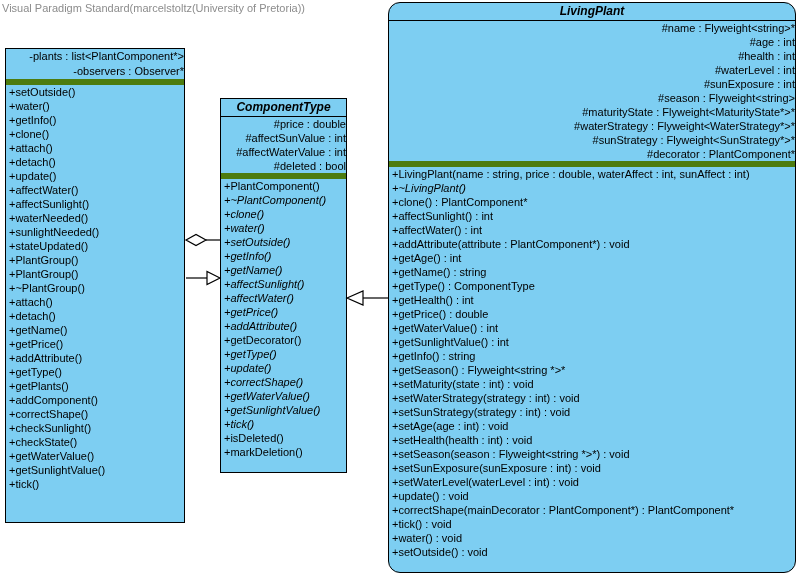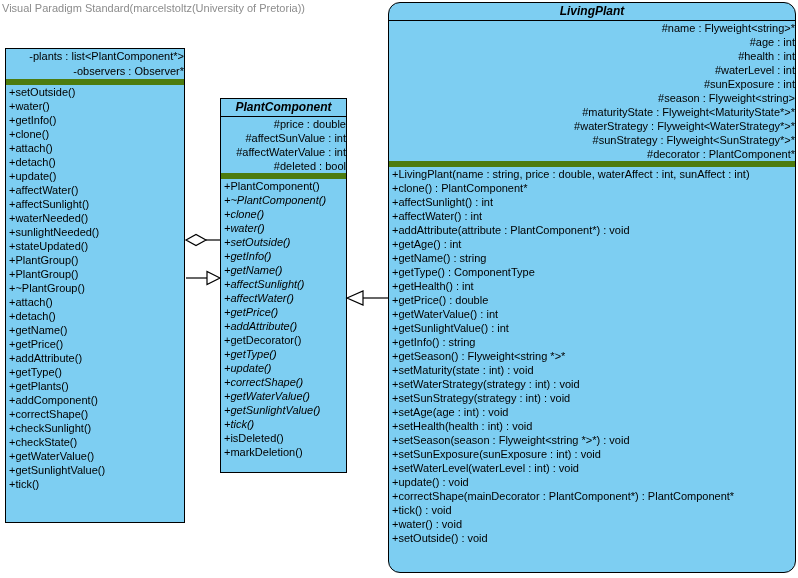--- a/index.html
+++ b/index.html
@@ -74,21 +74,21 @@
       <div class="row">+correctShape()</div>
       <div class="row">+checkSunlight()</div>
       <div class="row">+checkState()</div>
       <div class="row">+getWaterValue()</div>
       <div class="row">+getSunlightValue()</div>
       <div class="row">+tick()</div>
     </div>
 </div>
 
 <div class="uml-class" id="class-plantcomponent">
-  <div class="title abstract">PlantComponent</div>
+  <div class="title abstract">ComponentType</div>
   <div class="attrs">
       <div class="row">#price : double</div>
       <div class="row">#affectSunValue : int</div>
       <div class="row">#affectWaterValue : int</div>
       <div class="row">#deleted : bool</div>
     </div>
   <div class="methods">
       <div class="row">+PlantComponent()</div>
       <div class="row it">+~PlantComponent()</div>
       <div class="row it">+clone()</div>
@@ -121,20 +121,21 @@
       <div class="row">#waterLevel : int</div>
       <div class="row">#sunExposure : int</div>
       <div class="row">#season : Flyweight&lt;string&gt;</div>
       <div class="row">#maturityState : Flyweight&lt;MaturityState*&gt;*</div>
       <div class="row">#waterStrategy : Flyweight&lt;WaterStrategy*&gt;*</div>
       <div class="row">#sunStrategy : Flyweight&lt;SunStrategy*&gt;*</div>
       <div class="row">#decorator : PlantComponent*</div>
     </div>
   <div class="methods">
       <div class="row">+LivingPlant(name : string, price : double, waterAffect : int, sunAffect : int)</div>
+      <div class="row it">+~LivingPlant()</div>
       <div class="row">+clone() : PlantComponent*</div>
       <div class="row">+affectSunlight() : int</div>
       <div class="row">+affectWater() : int</div>
       <div class="row">+addAttribute(attribute : PlantComponent*) : void</div>
       <div class="row">+getAge() : int</div>
       <div class="row">+getName() : string</div>
       <div class="row">+getType() : ComponentType</div>
       <div class="row">+getHealth() : int</div>
       <div class="row">+getPrice() : double</div>
       <div class="row">+getWaterValue() : int</div>

